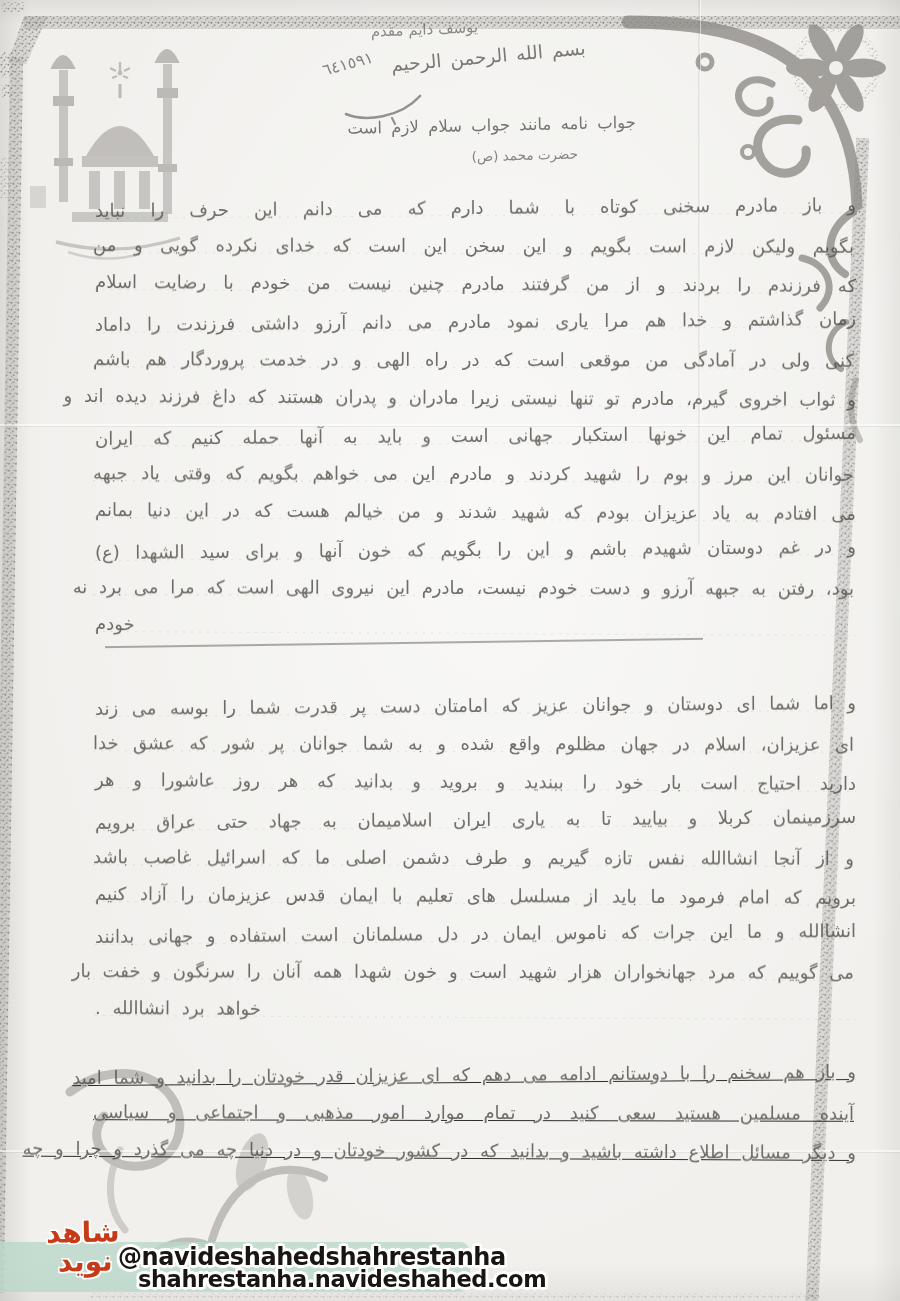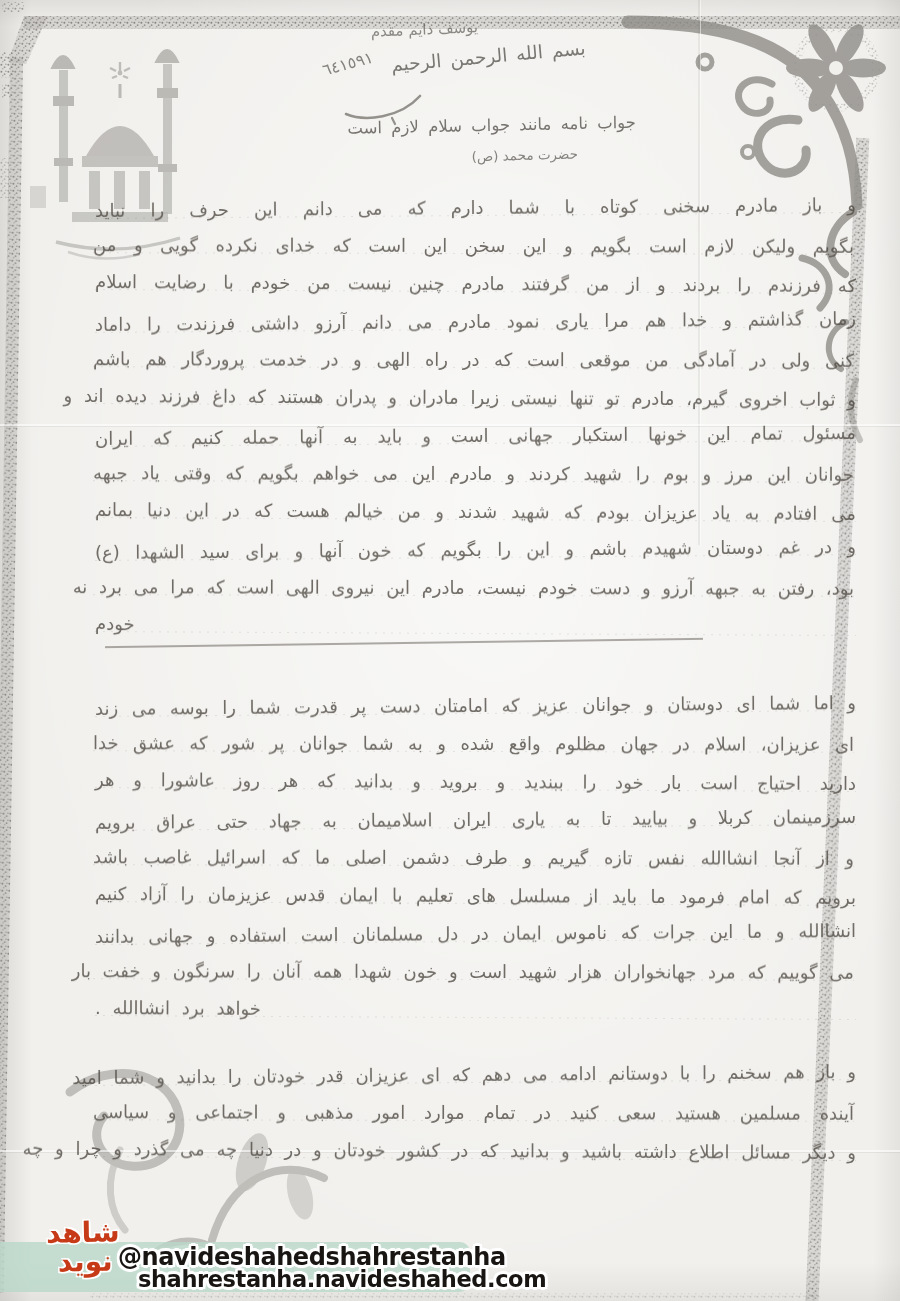--- a/index.html
+++ b/index.html
@@ -33,21 +33,21 @@
     white-space:nowrap;overflow:visible;filter:blur(.22px);
     background:repeating-linear-gradient(to right, rgba(95,90,80,.16) 0 2px, rgba(0,0,0,0) 2px 8px);
     background-size:100% 1px;background-repeat:no-repeat;background-position:0 70%;
   }
   .para .line:nth-child(3n){transform:rotate(.3deg);}
   .para .line:nth-child(3n+1){transform:rotate(-.45deg);}
   .para .line:nth-child(3n+2){transform:rotate(.12deg) translateX(-2px);}
   .end-left{text-align-last:left;}
   .open-end{text-align-last:right;}
   .para2{margin-top:42px;}
-  .para3{margin-top:27px;}
+  .para3{margin-top:27px;text-decoration:underline;}
   .para4{margin-top:17px;}
   .para4 .line{height:41px;line-height:41px;}
   .pen-rule{position:absolute;left:105px;top:642px;width:598px;border-top:2px solid rgba(80,74,66,.45);transform:rotate(-.8deg);filter:blur(.3px);}
   
   .stamp{position:absolute;left:28px;top:40px;width:185px;height:235px;opacity:.55;filter:blur(.4px);}
   
   .wm-strip{position:absolute;left:0;top:1242px;width:470px;height:50px;background:rgba(186,216,201,.82);border-radius:0 10px 10px 0;}
   .wm-logo{
     position:absolute;left:50px;top:1218px;width:70px;text-align:center;direction:rtl;
     font-weight:bold;color:#c73a17;font-size:28px;line-height:1.05;transform:rotate(-1deg);

